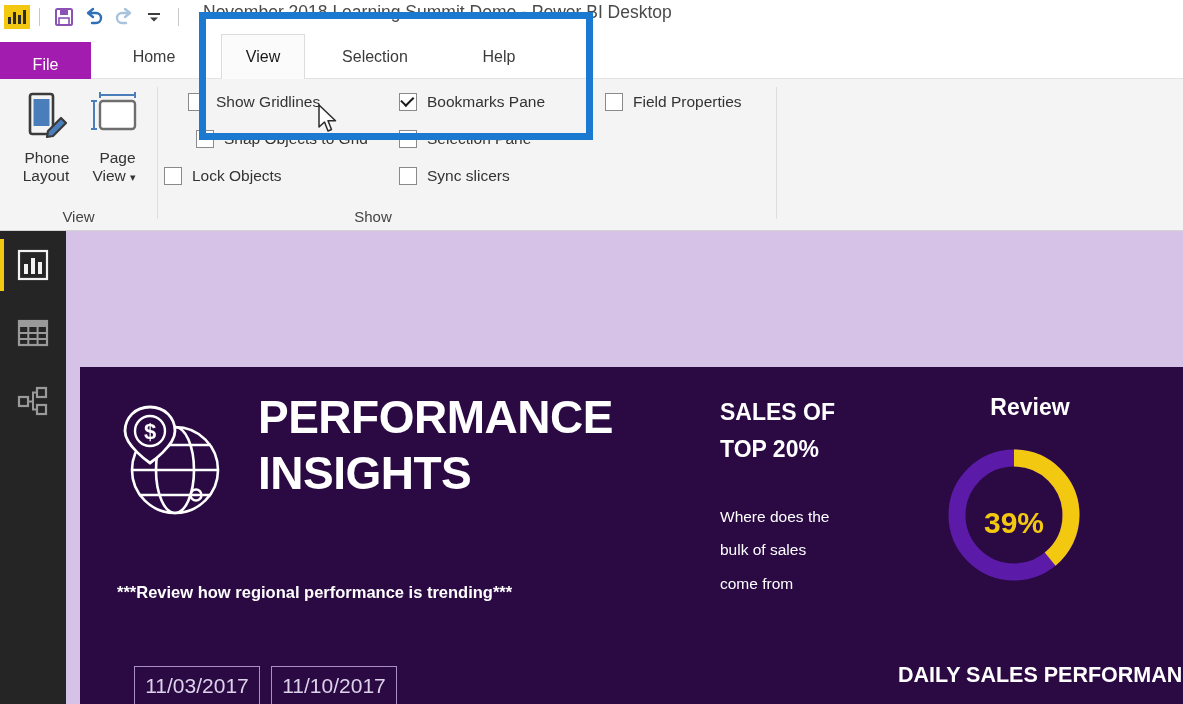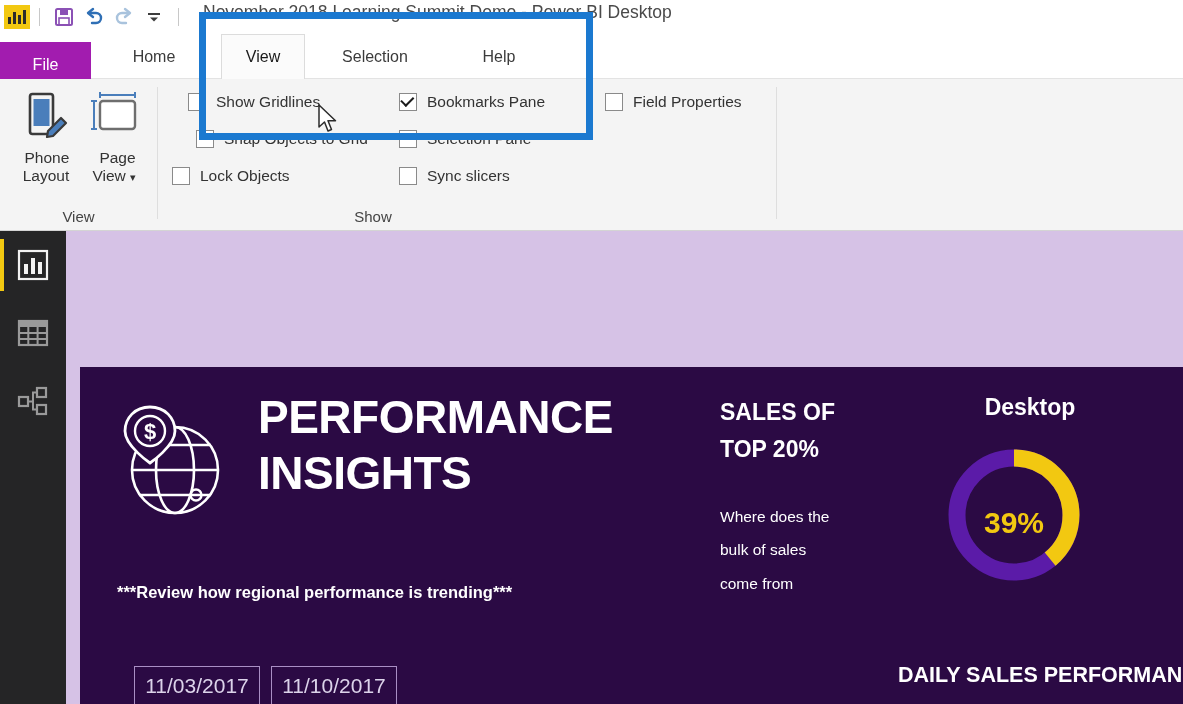--- a/index.html
+++ b/index.html
@@ -239,21 +239,21 @@
     <div class="rgroup" style="left:158px; width:618px;">
 
       <div class="chkrow" style="left: 14px; top: 14px; padding-left: 16px;">
         <span class="chkbox"></span>
         <span class="chklab">Show Gridlines</span>
       </div>
       <div class="chkrow" style="left: 14px; top: 51px; margin-left: 24px;">
         <span class="chkbox"></span>
         <span class="chklab">Snap Objects to Grid</span>
       </div>
-      <div class="chkrow" style="left: 14px; top: 88px;">
+      <div class="chkrow" style="left: 6px; top: 88px;">
         <span class="chkbox"></span>
         <span class="chklab">Lock Objects</span>
       </div>
 
       <div class="chkrow" style="left: 241px; top: 14px;">
         <span class="chkbox on"></span>
         <span class="chklab">Bookmarks Pane</span>
       </div>
       <div class="chkrow" style="left: 241px; top: 51px;">
         <span class="chkbox"></span>
@@ -335,21 +335,21 @@
       <div class="kpi-title">
         <span>SALES OF</span><br>
         <span>TOP 20%</span>
       </div>
       <div class="kpi-desc">
         <span>Where does the</span><br>
         <span>bulk of sales</span><br>
         <span>come from</span>
       </div>
 
-      <div class="donut-label">Desktop</div>
+      <div class="donut-label">Review</div>
       <div class="donut">
         <svg width="152" height="152" viewBox="0 0 152 152">
           <circle cx="76" cy="76" r="57" fill="none" stroke="#5b1ba8" stroke-width="17"></circle>
           <circle id="donut-arc" cx="76" cy="76" r="57" fill="none" stroke="#f2c811" stroke-width="17" transform="rotate(-90 76 76)" stroke-dasharray="139.6752093786022 358.1415625092364"></circle>
         </svg>
       </div>
       <div class="donut-val">39%</div>
 
       <div class="datebtn" id="date-0">11/03/2017</div>
       <div class="datebtn" id="date-1">11/10/2017</div>

